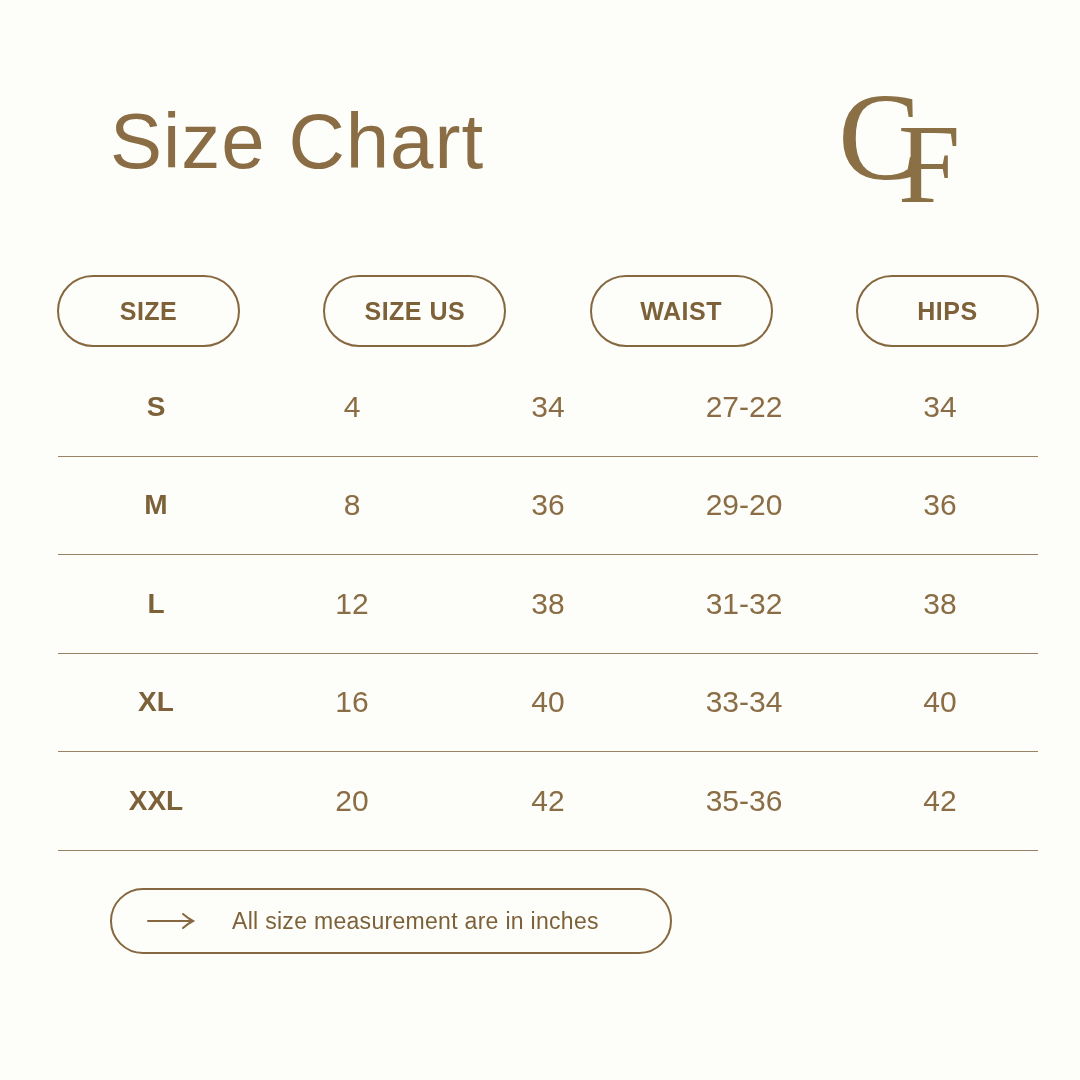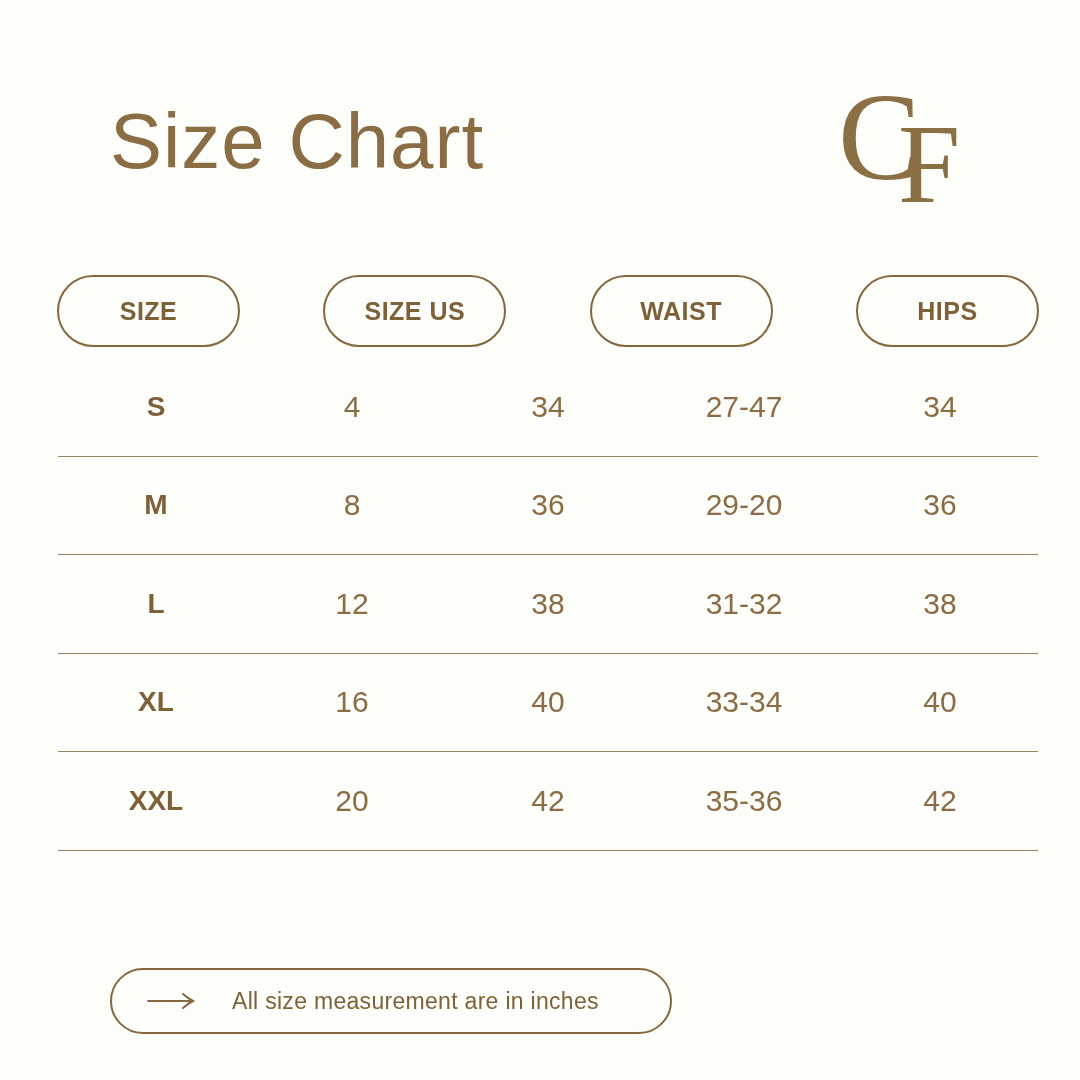--- a/index.html
+++ b/index.html
@@ -95,21 +95,21 @@
   .cell.size-label {
     font-size: 28px;
     font-weight: bold;
     color: #7d6139;
   }
 
   
   .footnote {
     position: absolute;
     left: 110px;
-    top: 968px;
+    top: 888px;
     width: 562px;
     height: 66px;
     border: 2px solid #85683f;
     border-radius: 36px;
     display: flex;
     align-items: center;
     padding-left: 34px;
     gap: 30px;
   }
   .footnote .arrow-icon {
@@ -137,21 +137,21 @@
   <div class="pill">SIZE US</div>
   <div class="pill">WAIST</div>
   <div class="pill">HIPS</div>
 </div>
 
 <div class="size-table">
   <div class="trow">
     <div class="cell size-label">S</div>
     <div class="cell">4</div>
     <div class="cell">34</div>
-    <div class="cell">27-47</div>
+    <div class="cell">27-22</div>
     <div class="cell">34</div>
   </div>
   <div class="trow">
     <div class="cell size-label">M</div>
     <div class="cell">8</div>
     <div class="cell">36</div>
     <div class="cell">29-20</div>
     <div class="cell">36</div>
   </div>
   <div class="trow">

